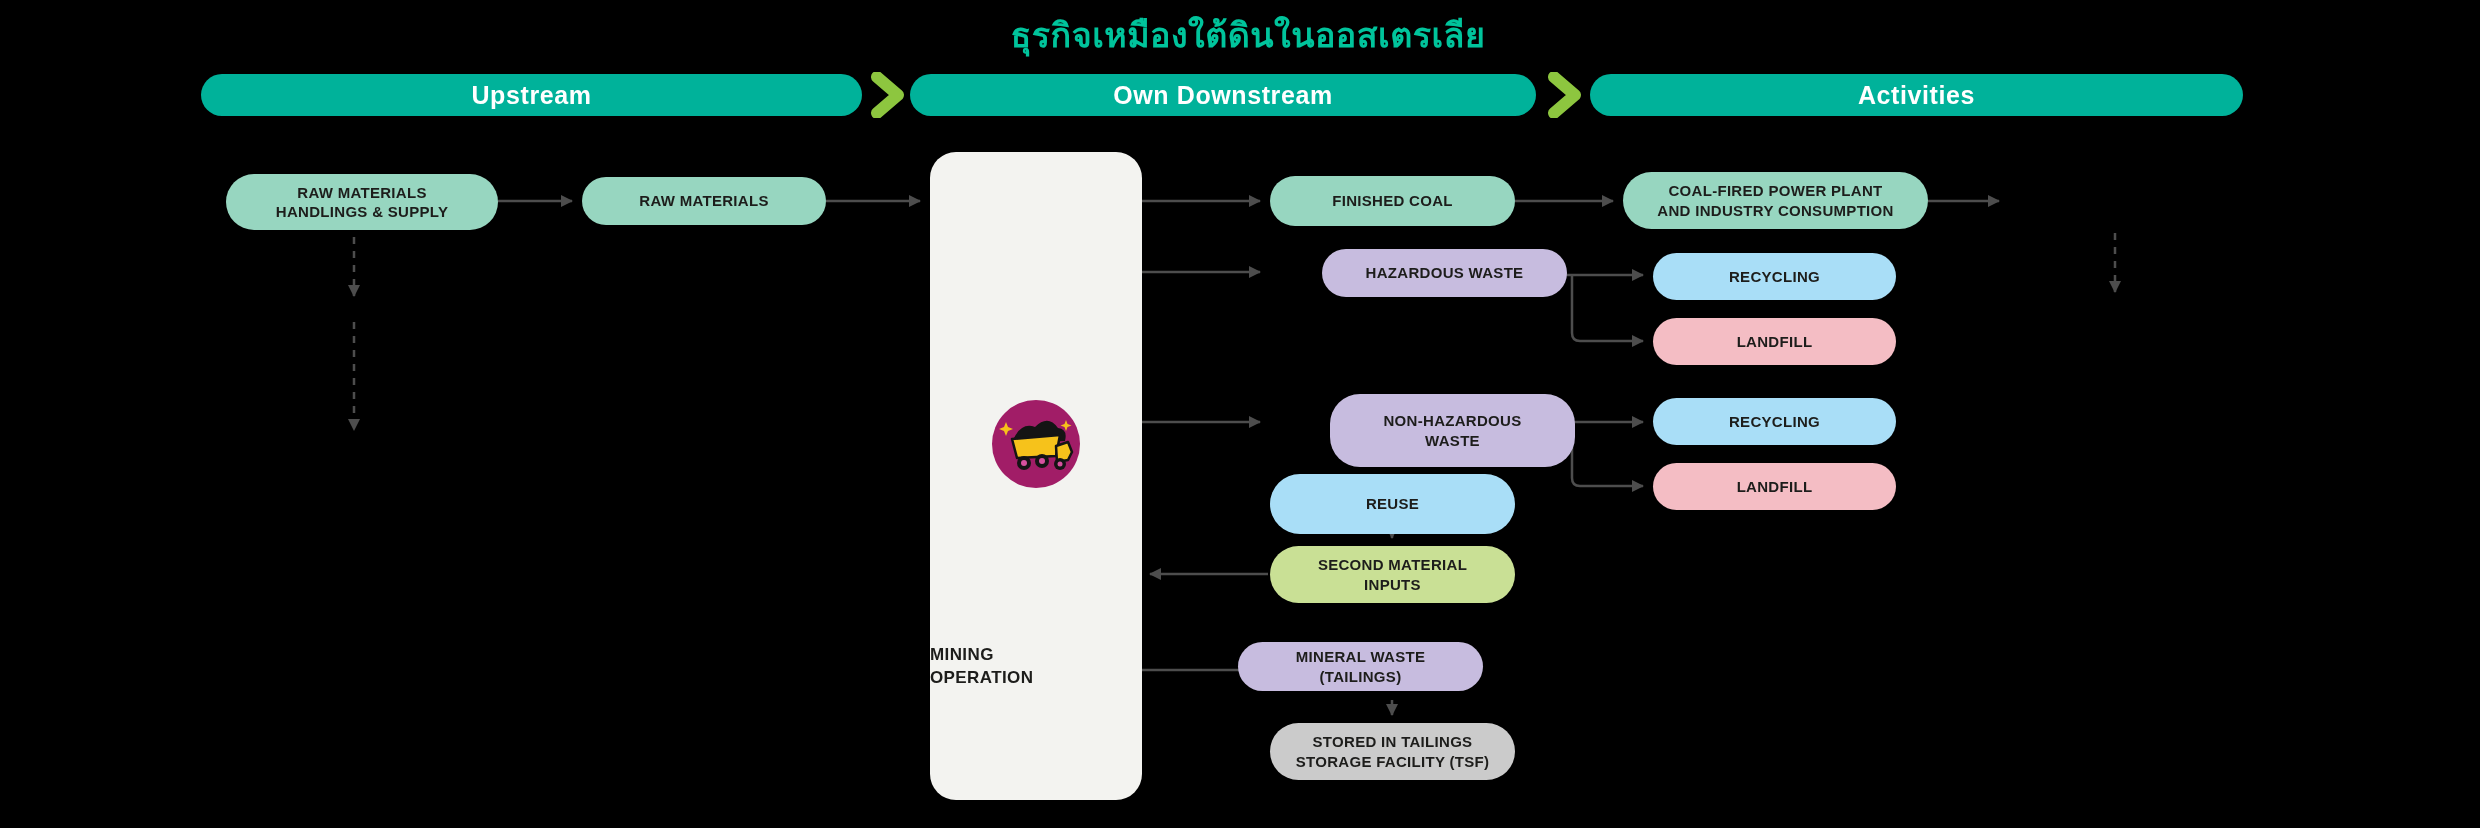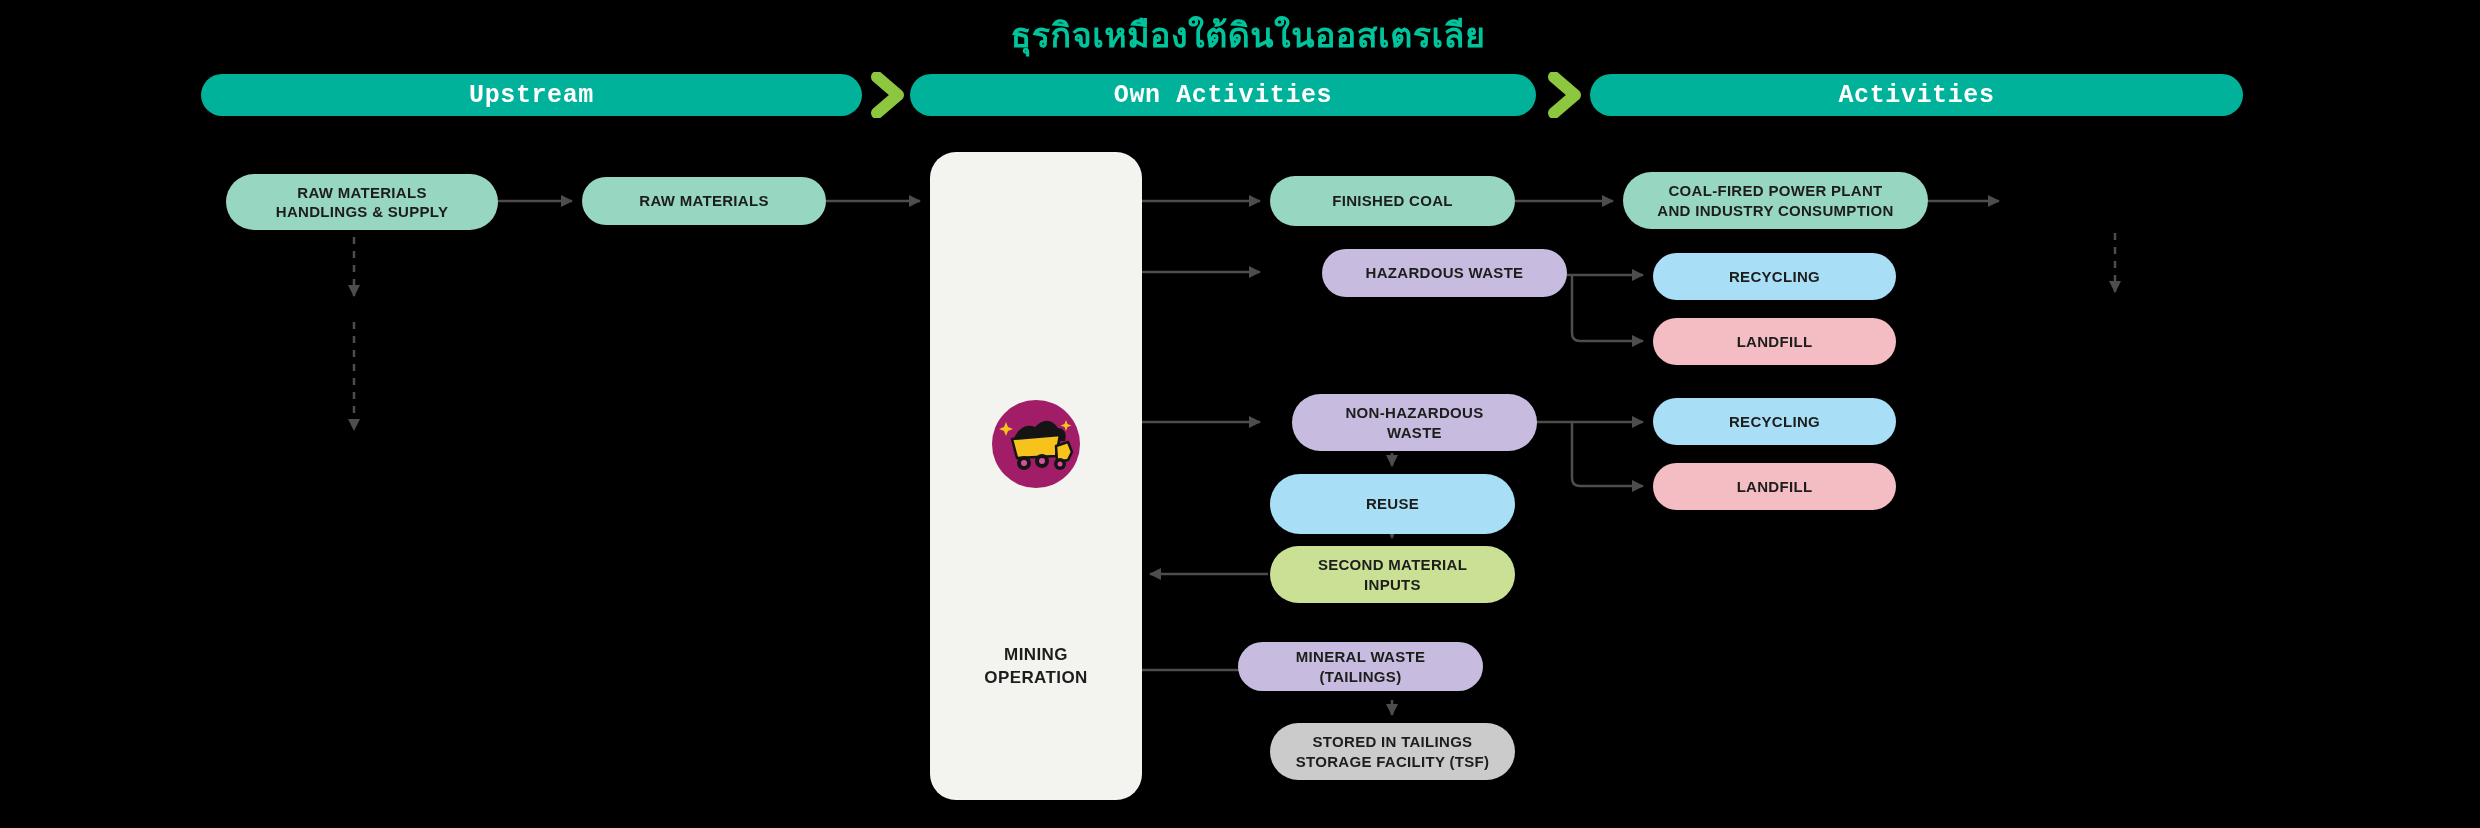--- a/index.html
+++ b/index.html
@@ -7,41 +7,41 @@
     position:relative;width:2480px;height:828px;background:#000;
     font-family:"Liberation Sans",sans-serif;overflow:hidden;
   }
   .diagram-title{
     position:absolute;top:8px;left:0;width:100%;text-align:center;
     color:#00c49c;font-size:34px;font-weight:bold;letter-spacing:0.5px;margin-left:8px;
   }
   .stage-bar{
     position:absolute;top:74px;height:42px;background:#00b29a;border-radius:21px;
     color:#fff;font-weight:bold;font-size:25px;letter-spacing:0.6px;
-    display:flex;align-items:center;justify-content:center;font-family:Liberation Mono, monospace;
+    display:flex;align-items:center;justify-content:center;
   }
   .chevron{position:absolute;top:72px;width:40px;height:46px;}
   .pill{
     position:absolute;border-radius:30px;display:flex;align-items:center;justify-content:center;
     text-align:center;font-size:15px;font-weight:bold;color:#1d1d1b;letter-spacing:0.3px;
     line-height:1.3;white-space:pre-line;padding:0 8px;box-sizing:border-box;
   }
   .mint{background:#97d6c0;}
   .purple{background:#c7bcdf;}
   .blue{background:#a9def7;}
   .pink{background:#f4bdc4;}
   .lime{background:#c9e095;}
   .grey{background:#cbcbcb;}
   .mining-box{
     position:absolute;left:930px;top:152px;width:212px;height:648px;
     background:#f3f3f0;border-radius:26px;
   }
   .mining-icon{position:absolute;left:56px;top:244px;width:100px;height:100px;}
   .mining-label{
-    position:absolute;left:0;top:492px;width:100%;text-align:center;
+    position:absolute;left:0;top:492px;width:100%;text-align:left;
     font-size:17px;font-weight:bold;color:#1d1d1b;letter-spacing:0.4px;
     line-height:1.35;white-space:pre-line;
   }
   .connector-layer{position:absolute;left:0;top:0;width:2480px;height:828px;}
 </style>
 </head>
 <body>
 
 <div class="stage">
 
@@ -73,21 +73,21 @@
       <path stroke-dasharray="7 7" d="M2115,233 L2115,292" marker-end="url(#ah)"></path>
     </g>
   </svg>
 
   <div class="diagram-title">ธุรกิจเหมืองใต้ดินในออสเตรเลีย</div>
 
   <div class="stage-bar" style="left:201px;width:661px;">Upstream</div>
   <svg class="chevron" style="left:868px;" viewBox="0 0 40 46">
     <path d="M9,5 L30,23 L9,41" stroke="#8dc63f" stroke-width="12" fill="none" stroke-linecap="round" stroke-linejoin="round"></path>
   </svg>
-  <div class="stage-bar" style="left:910px;width:626px;">Own Activities</div>
+  <div class="stage-bar" style="left:910px;width:626px;">Own Downstream</div>
   <svg class="chevron" style="left:1545px;" viewBox="0 0 40 46">
     <path d="M9,5 L30,23 L9,41" stroke="#8dc63f" stroke-width="12" fill="none" stroke-linecap="round" stroke-linejoin="round"></path>
   </svg>
   <div class="stage-bar" style="left:1590px;width:653px;">Activities</div>
 
   <div class="pill mint" style="left:226px;top:174px;width:272px;height:56px;">RAW MATERIALS
 HANDLINGS &amp; SUPPLY</div>
   <div class="pill mint" style="left:582px;top:177px;width:244px;height:48px;">RAW MATERIALS</div>
 
   <div class="mining-box">
@@ -104,21 +104,21 @@
       <circle cx="74" cy="68" r="2.5" fill="#d6519f"></circle>
       <path d="M20,26 l2,5 5,2 -5,2 -2,5 -2,-5 -5,-2 5,-2 z" fill="#f6c21b"></path>
       <path d="M80,24 l1.5,4 4,1.5 -4,1.5 -1.5,4 -1.5,-4 -4,-1.5 4,-1.5 z" fill="#f6c21b"></path>
     </svg>
     <div class="mining-label">MINING
 OPERATION</div>
   </div>
 
   <div class="pill mint" style="left:1270px;top:176px;width:245px;height:50px;">FINISHED COAL</div>
   <div class="pill purple" style="left:1322px;top:249px;width:245px;height:48px;">HAZARDOUS WASTE</div>
-  <div class="pill purple" style="left:1292px;top:394px;width:245px;height:57px;">NON-HAZARDOUS
+  <div class="pill purple" style="left:1330px;top:394px;width:245px;height:73px;">NON-HAZARDOUS
 WASTE</div>
   <div class="pill blue" style="left:1270px;top:474px;width:245px;height:60px;">REUSE</div>
   <div class="pill lime" style="left:1270px;top:546px;width:245px;height:57px;">SECOND MATERIAL
 INPUTS</div>
   <div class="pill purple" style="left:1238px;top:642px;width:245px;height:49px;">MINERAL WASTE
 (TAILINGS)</div>
   <div class="pill grey" style="left:1270px;top:723px;width:245px;height:57px;">STORED IN TAILINGS
 STORAGE FACILITY (TSF)</div>
 
   <div class="pill mint" style="left:1623px;top:172px;width:305px;height:57px;">COAL-FIRED POWER PLANT

